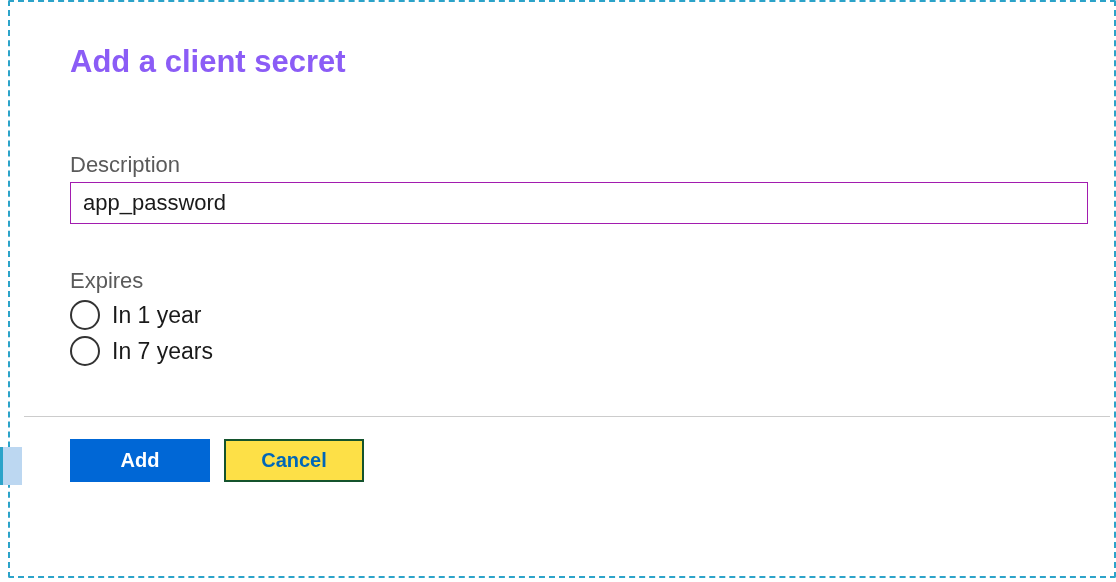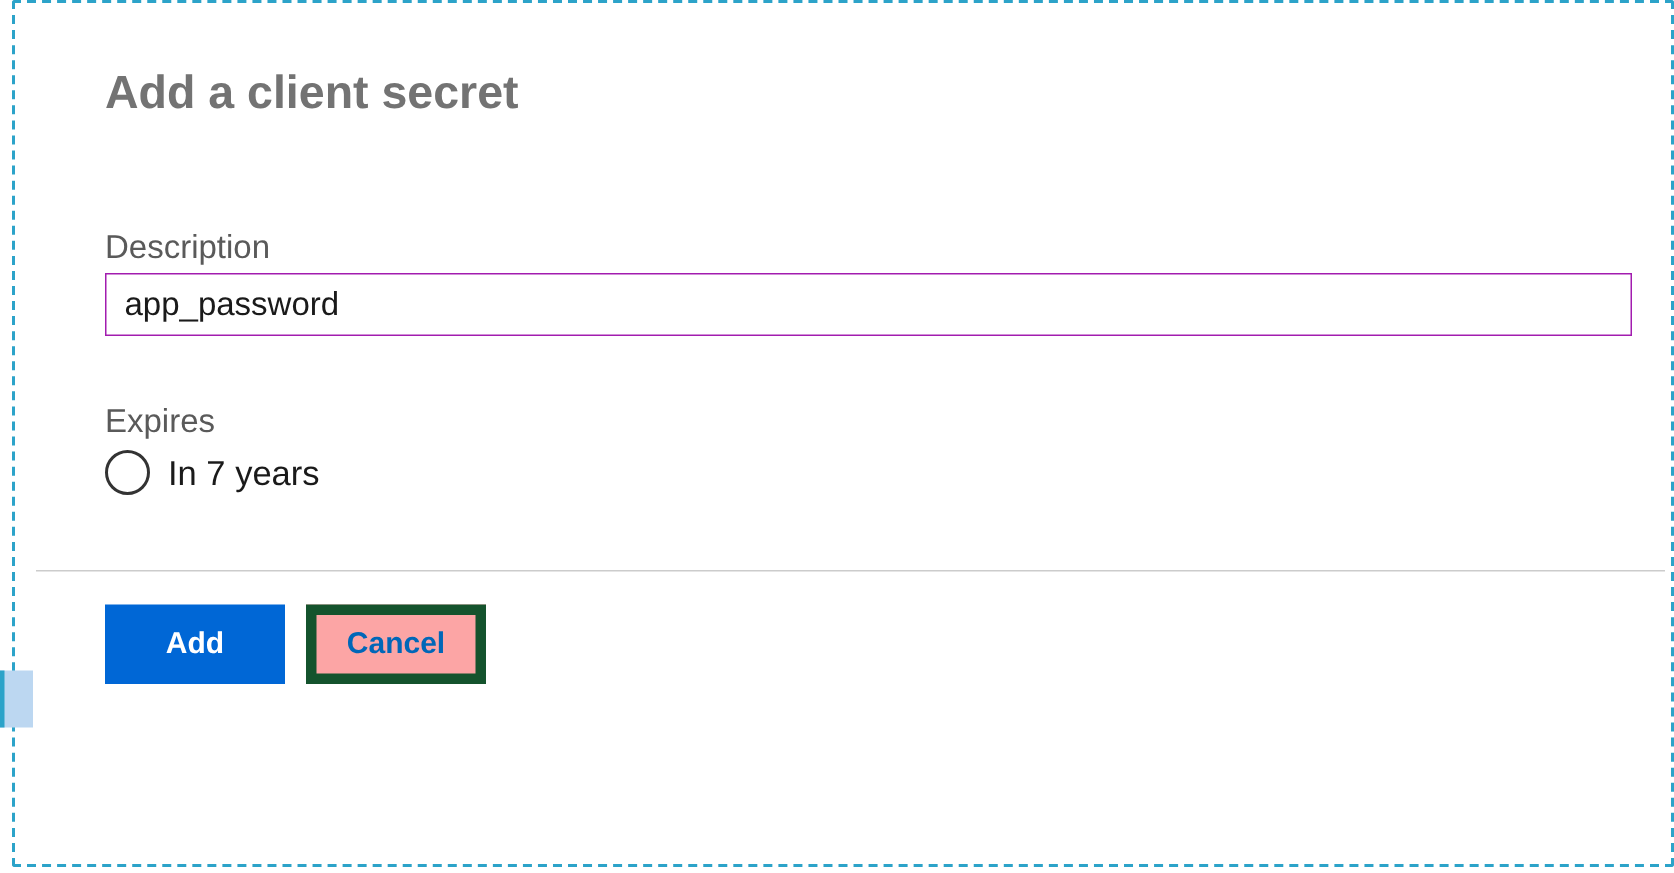--- a/index.html
+++ b/index.html
@@ -36,21 +36,21 @@
       position: absolute;
       top: 22px;
       left: 48px;
       right: 6px;
       bottom: 8px;
       background: #fff;
     }
     .page-title {
       font-size: 31px;
       font-weight: 600;
-      color: #737373;
+      color: #8b5cf6;
       padding: 22px 0 0 22px;
     }
     .section {
       padding: 0 22px;
     }
     .label {
       font-size: 22px;
       color: #5a5a5a;
       margin-bottom: 4px;
     }
@@ -115,34 +115,34 @@
     }
     .button-row {
       display: flex;
       gap: 14px;
       padding: 22px;
     }
     .btn {
       font-size: 20px;
       font-weight: 600;
       padding: 8px 14px;
-      width: 120px;
+      width: 140px;
       text-align: center;
       cursor: pointer;
       border: none;
       font-family: inherit;
     }
     .btn-primary {
       background: #0067d6;
       color: #fff;
     }
     .btn-secondary {
-      background: #fca5a5;
+      background: #fde047;
       color: #0067b8;
-      border: 7px solid #14532d;
+      border: 2px solid #14532d;
     }
   </style>
 </head>
 <body>
 
 <div class="outer-border"></div>
 <div class="left-marker"></div>
 
 <div class="panel">
   <h1 class="page-title">Add a client secret</h1>
@@ -150,20 +150,24 @@
   <div class="section desc-section">
     <div class="label">Description</div>
     <input type="text" class="text-input" value="app_password" style="">
   </div>
 
   <div class="section expires-section">
     <div class="label">Expires</div>
     <div class="radio-group">
       <div class="radio-row">
         <span class="radio-outer"></span>
+        <span class="radio-label">In 1 year</span>
+      </div>
+      <div class="radio-row">
+        <span class="radio-outer"></span>
         <span class="radio-label">In 7 years</span>
       </div>
     </div>
   </div>
 
   <hr class="divider">
 
   <div class="button-row">
     <button class="btn btn-primary">Add</button>
     <button class="btn btn-secondary">Cancel</button>

